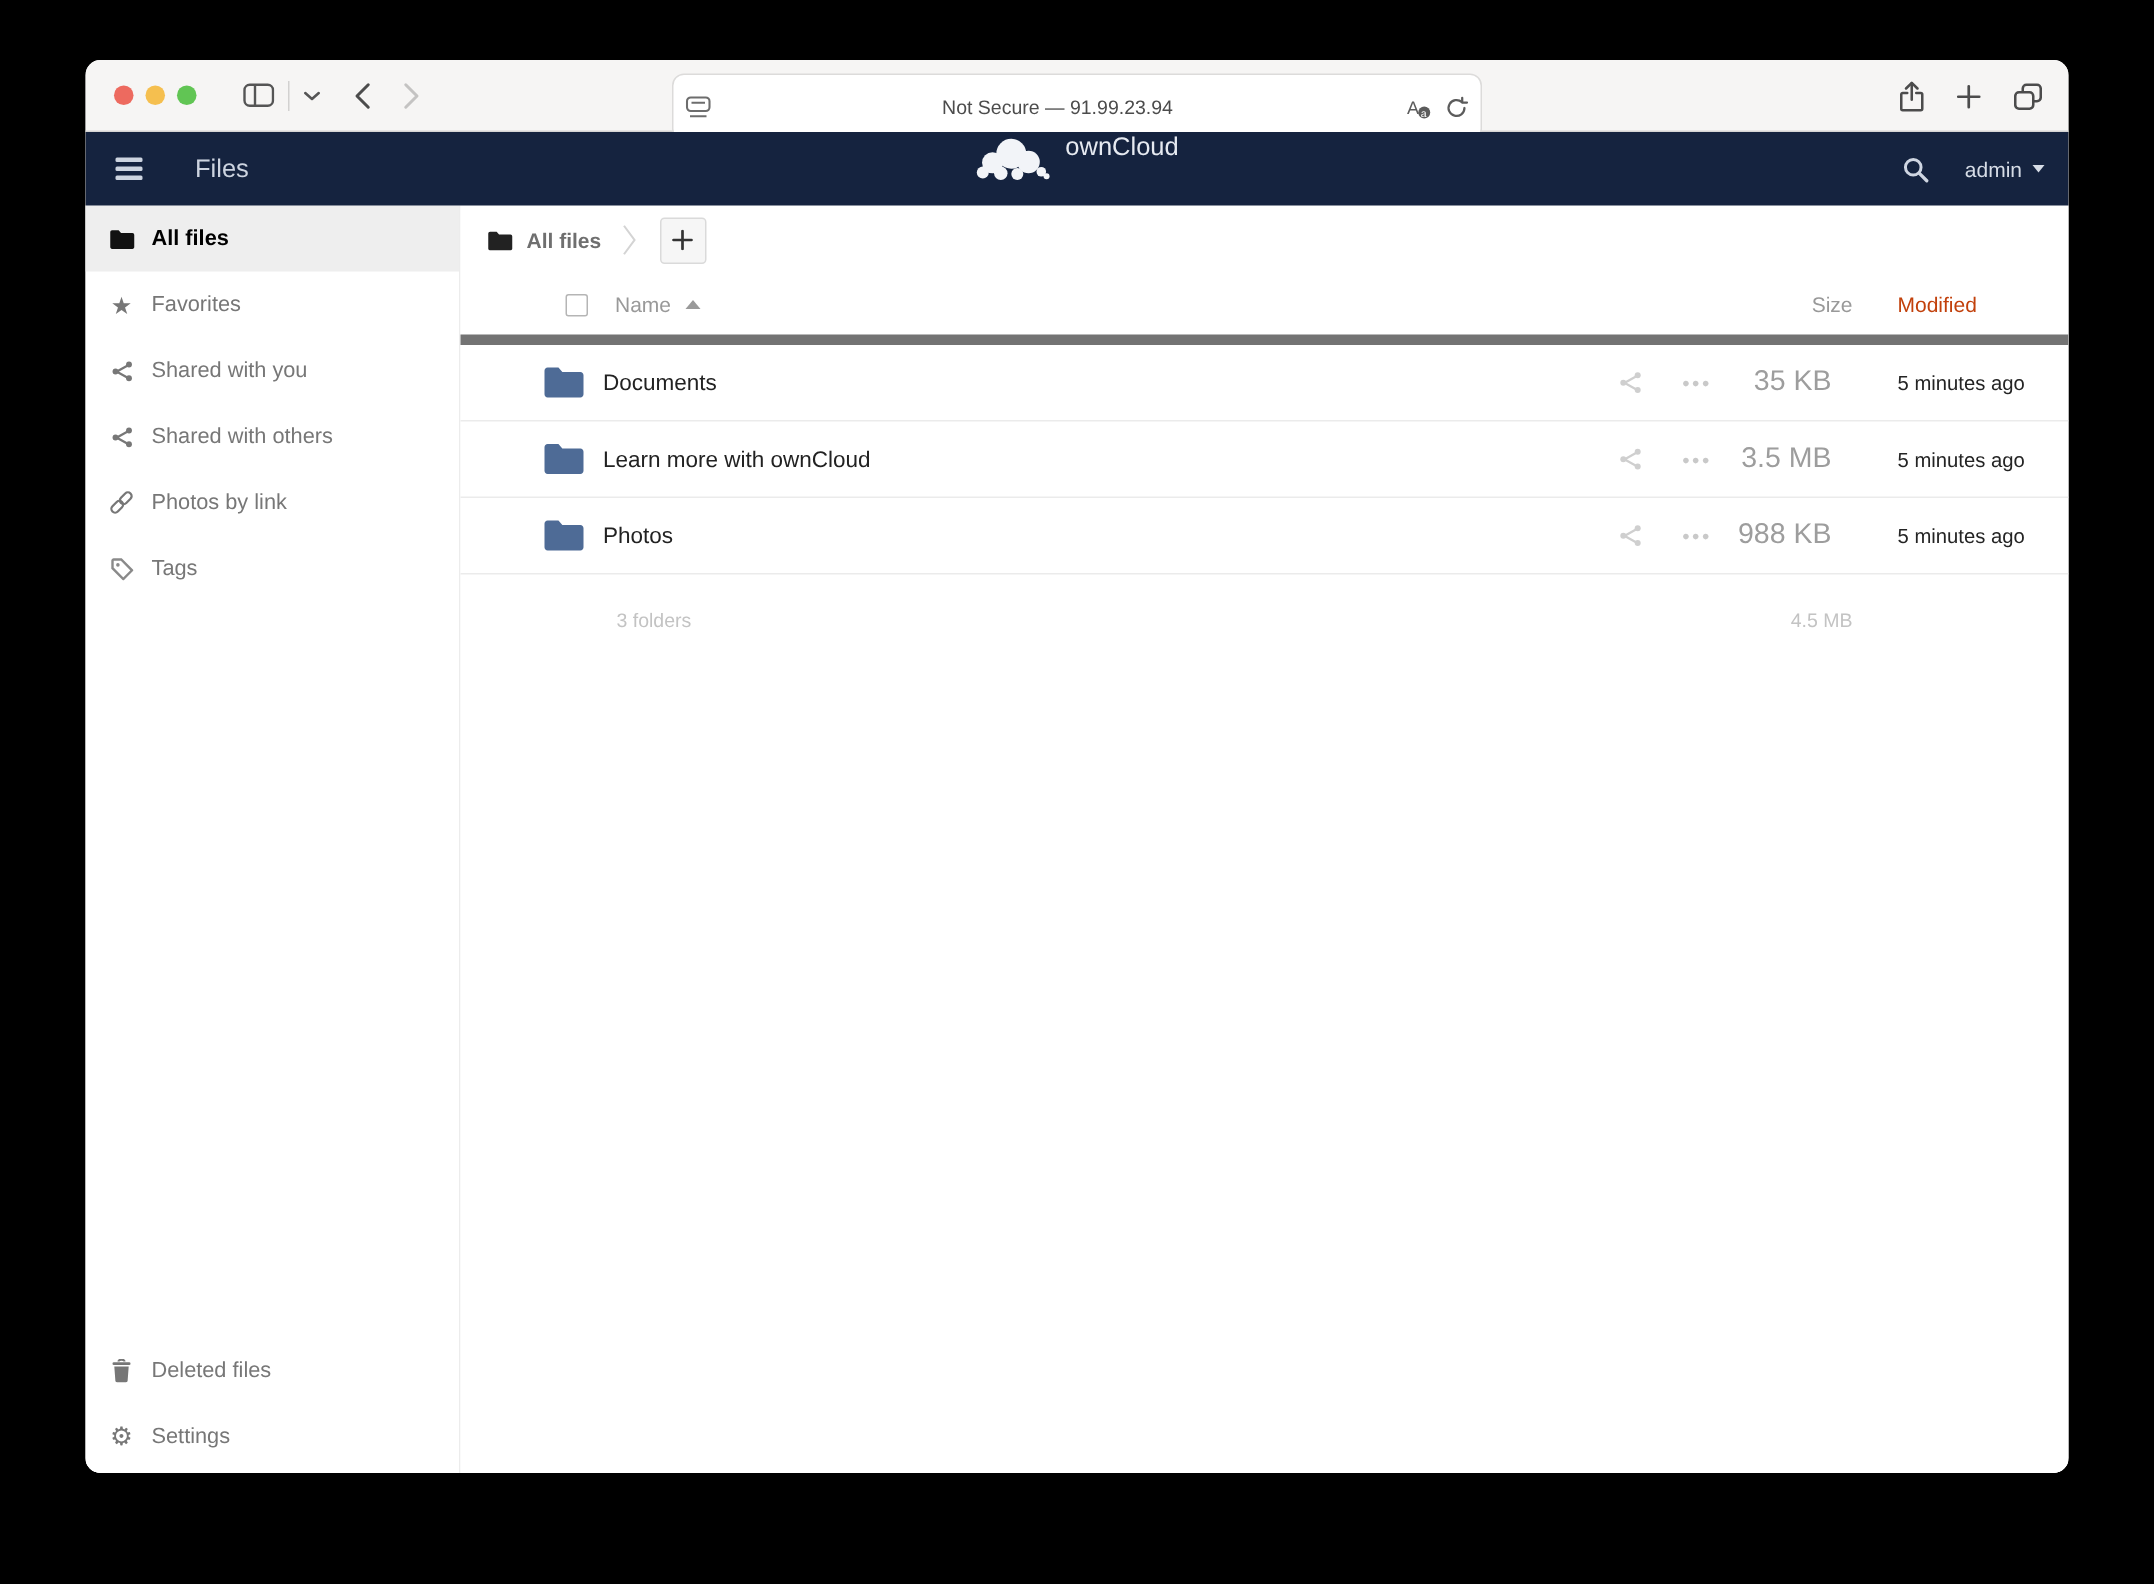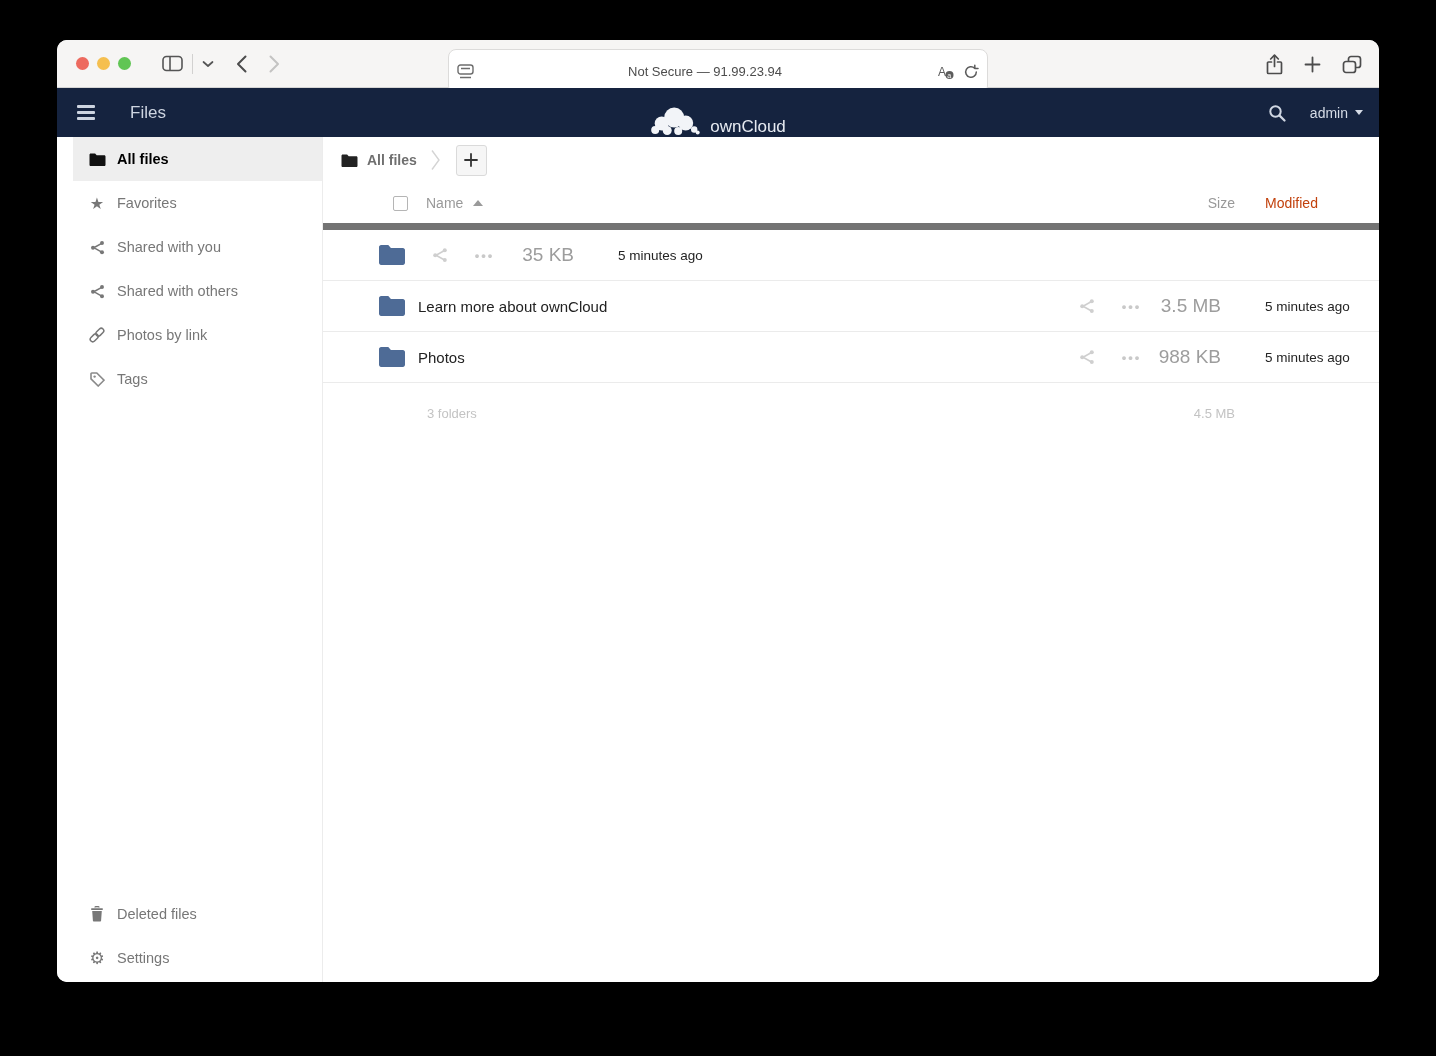--- a/index.html
+++ b/index.html
@@ -27,31 +27,31 @@
   .addr-text { flex:1; text-align:center; font-size:13px; color:#4c4c4c; }
   .addr-right { display:flex; align-items:center; gap:8px; }
   .toolbar-right { position:absolute; right:17px; top:0; height:48px; display:flex; align-items:center; gap:21px; }
 
   
   .app-header { height:49px; background:#15233f; display:flex; align-items:center; position:relative; flex:0 0 49px; }
   .hamburger { margin-left:20px; display:flex; flex-direction:column; gap:3.5px; cursor:pointer; }
   .hamburger span { width:18px; height:2.5px; background:#cdd4e0; border-radius:1px; }
   .app-title { color:#cdd4e0; font-size:17px; margin-left:35px; }
   .brand { position:absolute; left:50%; top:0; height:49px; transform:translateX(-50%);
-    display:flex; align-items:flex-end; gap:8px; }
+    display:flex; align-items:flex-start; gap:8px; }
   .brand-name { color:#e6eaf1; font-size:17px; }
   .header-right { position:absolute; right:0; top:0; height:49px; display:flex; align-items:center; }
   .search-btn { margin-right:24px; cursor:pointer; display:flex; }
   .user-menu { margin-right:16px; display:flex; align-items:center; gap:7px; cursor:pointer; }
   .user-name { color:#d6dce6; font-size:14px; }
   .caret-down { width:0; height:0; border-left:4px solid transparent; border-right:4px solid transparent;
     border-top:5px solid #d6dce6; }
 
   
-  .app-body { flex:1; display:flex; min-height:0; background:#fff;padding-left:16px; }
+  .app-body { flex:1; display:flex; min-height:0; background:#fff; }
   .sidebar { width:250px; flex:0 0 250px; border-right:1px solid #ececec;
     display:flex; flex-direction:column; justify-content:space-between; background:#fff; }
   .nav-item { height:44px; display:flex; align-items:center; padding-left:15px; cursor:pointer; }
   .nav-item .icn { width:18px; display:flex; justify-content:center; align-items:center; }
   .nav-item .lbl { margin-left:11px; font-size:14.5px; color:#777; }
   .nav-item.active { background:#eeeeee; }
   .nav-item.active .lbl { color:#000; font-weight:bold; }
   .glyph { color:#777; font-family:"DejaVu Sans", sans-serif; }
   .sidebar-bottom { padding-bottom:2px;text-align:center; }
 
@@ -330,40 +330,41 @@
         <div class="th-size">Size</div>
         <div class="th-modified">Modified</div>
       </div>
 
       <div class="file-row">
         <div class="cell-icon">
           <svg width="28" height="22" viewBox="0 0 28 22">
               <path d="M1 3.2C1 2 1.9 1 3.1 1h7.2l2.6 3h12c1.2 0 2.1 1 2.1 2.2v12.6c0 1.2-.9 2.2-2.1 2.2H3.1C1.9 21 1 20 1 18.8z" fill="#4e6b96"></path>
             </svg>
         </div>
+        <div class="cell-name">Documents</div>
         <div class="cell-share row-action">
           <svg width="16" height="16" viewBox="0 0 16 16">
               <path d="M4.5 8l8-4.5M4.5 8.5l8 4.5" stroke="#cfcfcf" stroke-width="1.5" fill="none"></path>
               <circle cx="12.8" cy="3.2" r="2" fill="#cfcfcf"></circle>
               <circle cx="3.2" cy="8.2" r="2" fill="#cfcfcf"></circle>
               <circle cx="12.8" cy="13" r="2" fill="#cfcfcf"></circle>
             </svg>
         </div>
         <div class="cell-more row-action">•••</div>
         <div class="cell-size">35 KB</div>
         <div class="cell-modified">5 minutes ago</div>
       </div>
 
       <div class="file-row">
         <div class="cell-icon">
           <svg width="28" height="22" viewBox="0 0 28 22">
               <path d="M1 3.2C1 2 1.9 1 3.1 1h7.2l2.6 3h12c1.2 0 2.1 1 2.1 2.2v12.6c0 1.2-.9 2.2-2.1 2.2H3.1C1.9 21 1 20 1 18.8z" fill="#4e6b96"></path>
             </svg>
         </div>
-        <div class="cell-name">Learn more about ownCloud</div>
+        <div class="cell-name">Learn more with ownCloud</div>
         <div class="cell-share row-action">
           <svg width="16" height="16" viewBox="0 0 16 16">
               <path d="M4.5 8l8-4.5M4.5 8.5l8 4.5" stroke="#cfcfcf" stroke-width="1.5" fill="none"></path>
               <circle cx="12.8" cy="3.2" r="2" fill="#cfcfcf"></circle>
               <circle cx="3.2" cy="8.2" r="2" fill="#cfcfcf"></circle>
               <circle cx="12.8" cy="13" r="2" fill="#cfcfcf"></circle>
             </svg>
         </div>
         <div class="cell-more row-action">•••</div>
         <div class="cell-size">3.5 MB</div>

